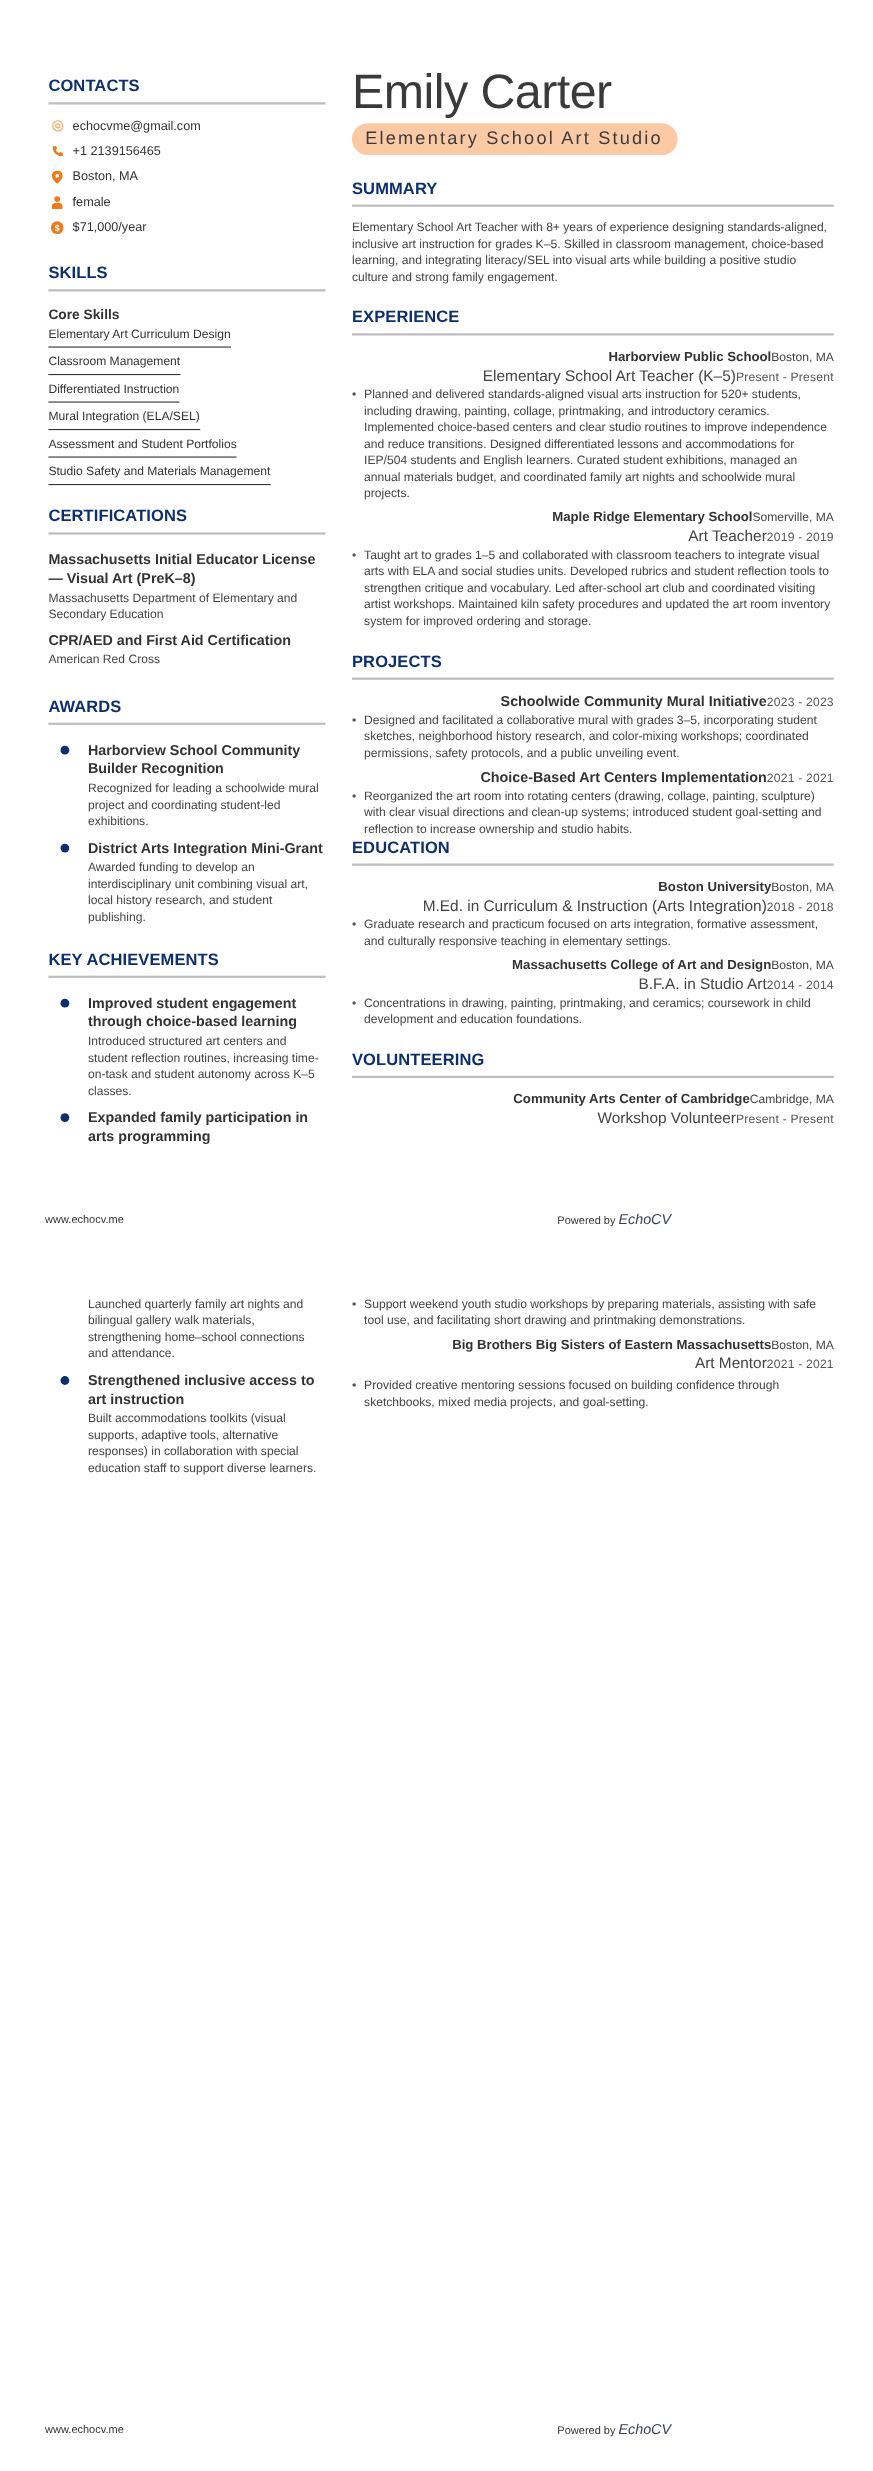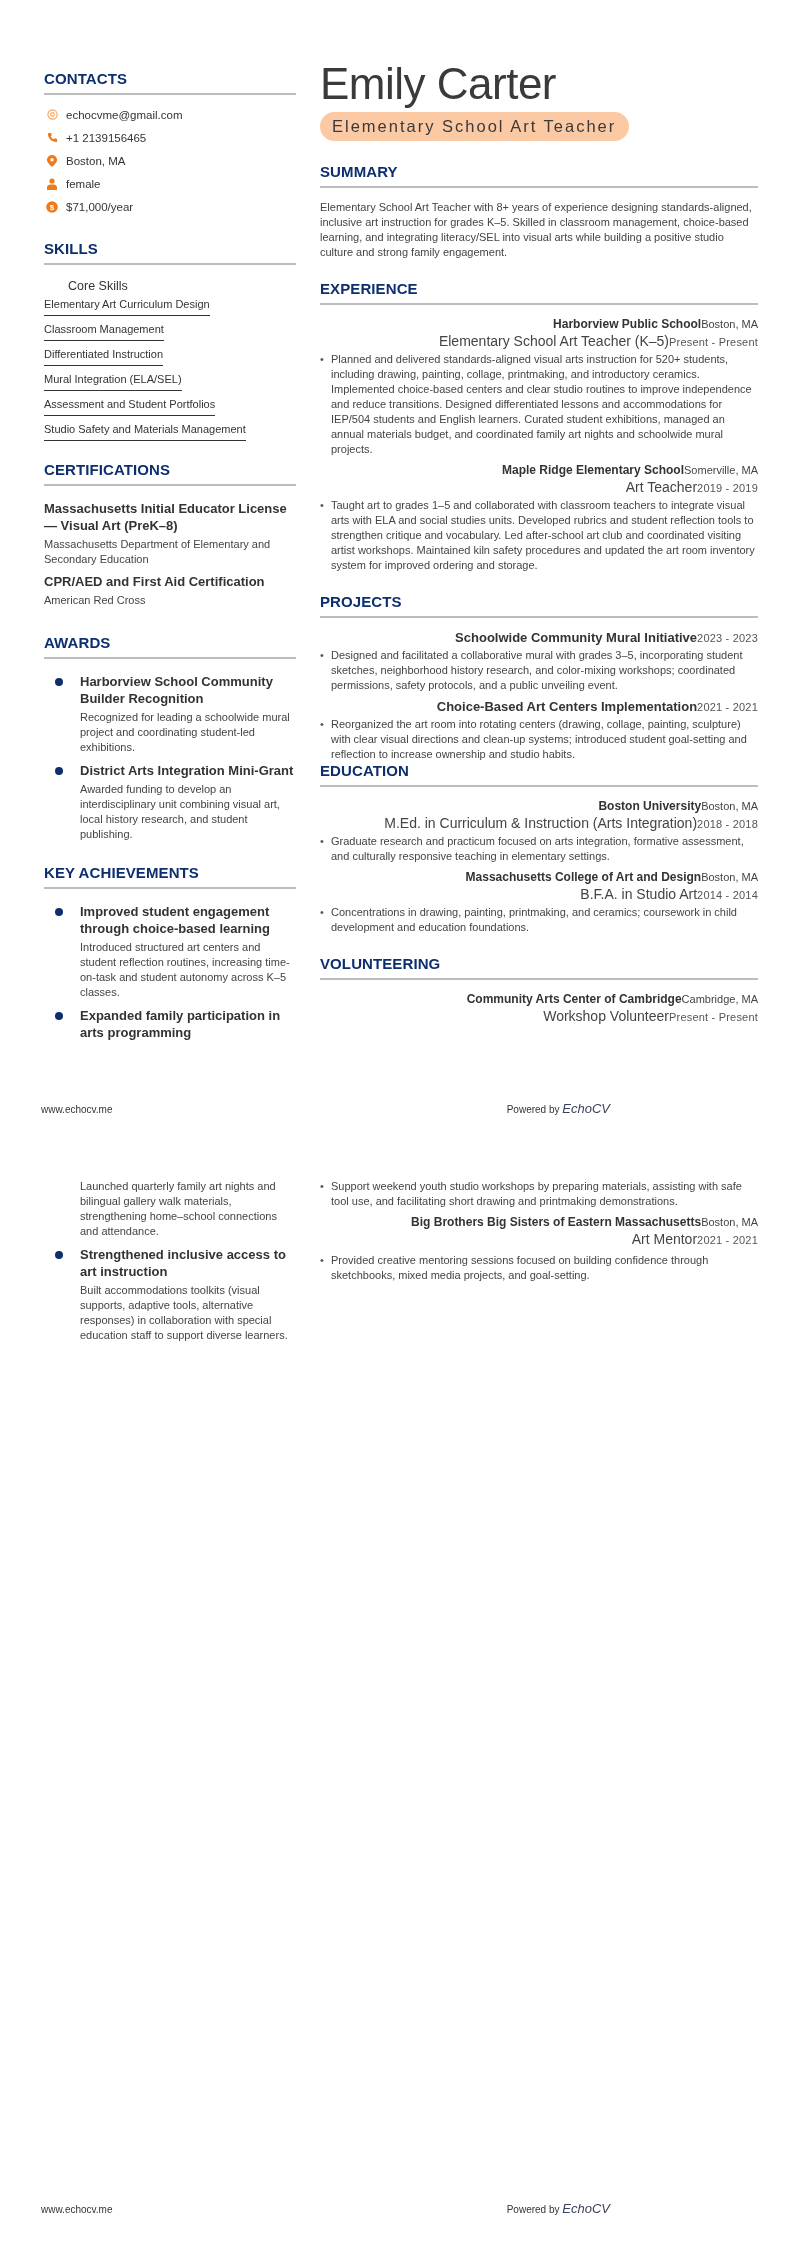--- a/index.html
+++ b/index.html
@@ -15,21 +15,21 @@
 
   .sec-title { color: #0d2f6e; font-weight: bold; font-size: 15px; letter-spacing: 0.1px; }
   .sec-rule { height: 2px; background: #bdbdbd; margin-top: 6px; }
 
   
   .contact { display: flex; align-items: center; height: 23px; font-size: 11.5px; color: #333; }
   .contact .ic { width: 12px; height: 12px; margin-right: 8px; margin-left: 2px; display: flex; align-items: center; justify-content: center; }
   .contact svg { display: block; }
 
   
-  .skill-cat { font-weight: normal; font-size: 12.5px; color: #333; margin-top: 14px; margin-left: 24px; }
+  .skill-cat { font-weight: bold; font-size: 12.5px; color: #333; margin-top: 14px; }
   .skill-item { font-size: 11px; color: #333; padding: 3px 0 5px 0; border-bottom: 1.5px solid #333; display: inline-block; margin-bottom: 4px; }
   .skill-list { display: flex; flex-direction: column; align-items: flex-start; margin-top: 2px; }
 
   
   .cert-name { font-weight: bold; font-size: 13px; color: #333; line-height: 17px; }
   .cert-org { font-size: 11px; color: #444; line-height: 15px; margin-top: 3px; }
 
   
   .bul-item { position: relative; padding-left: 36px; }
   .bul-item .dot { position: absolute; left: 11px; top: 5px; width: 8px; height: 8px; border-radius: 50%; background: #0d2f6e; }
@@ -164,21 +164,21 @@
       </div>
       <div class="bul-item" style="margin-top:7px;">
         <span class="dot"></span>
         <div class="bul-title">Expanded family participation in arts programming</div>
       </div>
     </section>
   </div>
 
   <div class="right" style="top:60px;">
     <div class="name">Emily Carter</div>
-    <div class="title-pill">Elementary School Art Teacher</div>
+    <div class="title-pill">Elementary School Art Studio</div>
 
     <section style="margin-top:22px;">
       <div class="sec-title">SUMMARY</div>
       <div class="sec-rule"></div>
       <p class="summary">Elementary School Art Teacher with 8+ years of experience designing standards-aligned, inclusive art instruction for grades K–5. Skilled in classroom management, choice-based learning, and integrating literacy/SEL into visual arts while building a positive studio culture and strong family engagement.</p>
     </section>
 
     <section style="margin-top:20px;">
       <div class="sec-title">EXPERIENCE</div>
       <div class="sec-rule"></div>

